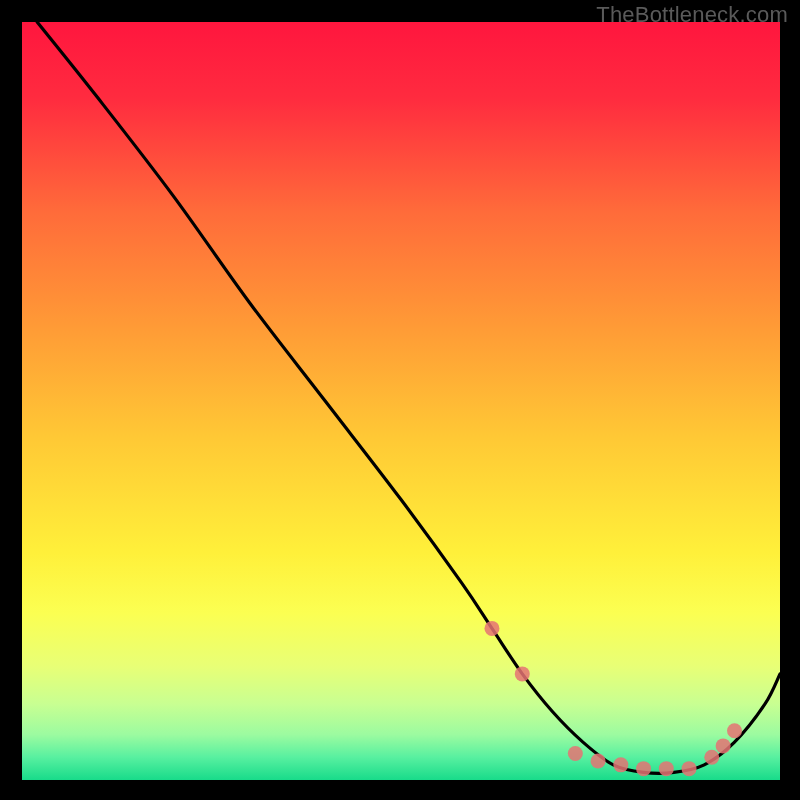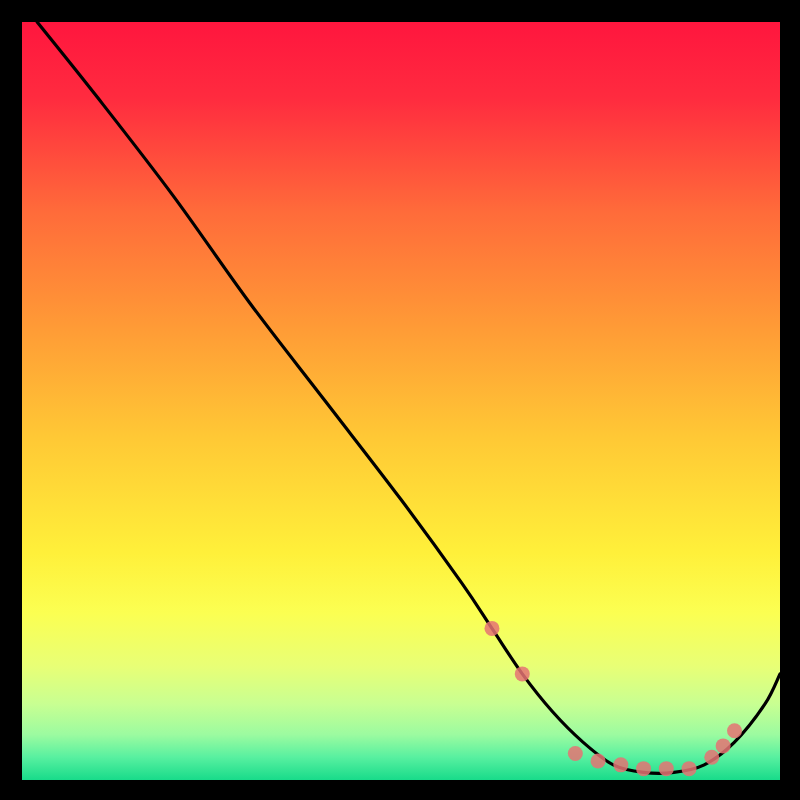--- a/index.html
+++ b/index.html
@@ -40,20 +40,21 @@
     font-size: 22px;
     font-weight: 500;
     color: #5a5a5a;
     letter-spacing: 0.2px;
   }
 </style>
 </head>
 <body>
 
 <div class="chart-container">
+  <div class="attribution">TheBottleneck.com</div>
   <div class="plot-area">
     <svg class="gradient-bg" width="758" height="758" viewBox="0 0 758 758" preserveAspectRatio="none">
       <defs>
         <linearGradient id="bg-grad" x1="0" y1="0" x2="0" y2="1">
             <stop offset="0%" stop-color="#ff163e"></stop>
             <stop offset="10%" stop-color="#ff2b3f"></stop>
             <stop offset="25%" stop-color="#ff6b3a"></stop>
             <stop offset="40%" stop-color="#ff9a36"></stop>
             <stop offset="55.00000000000001%" stop-color="#ffc935"></stop>
             <stop offset="70%" stop-color="#fff03a"></stop>

